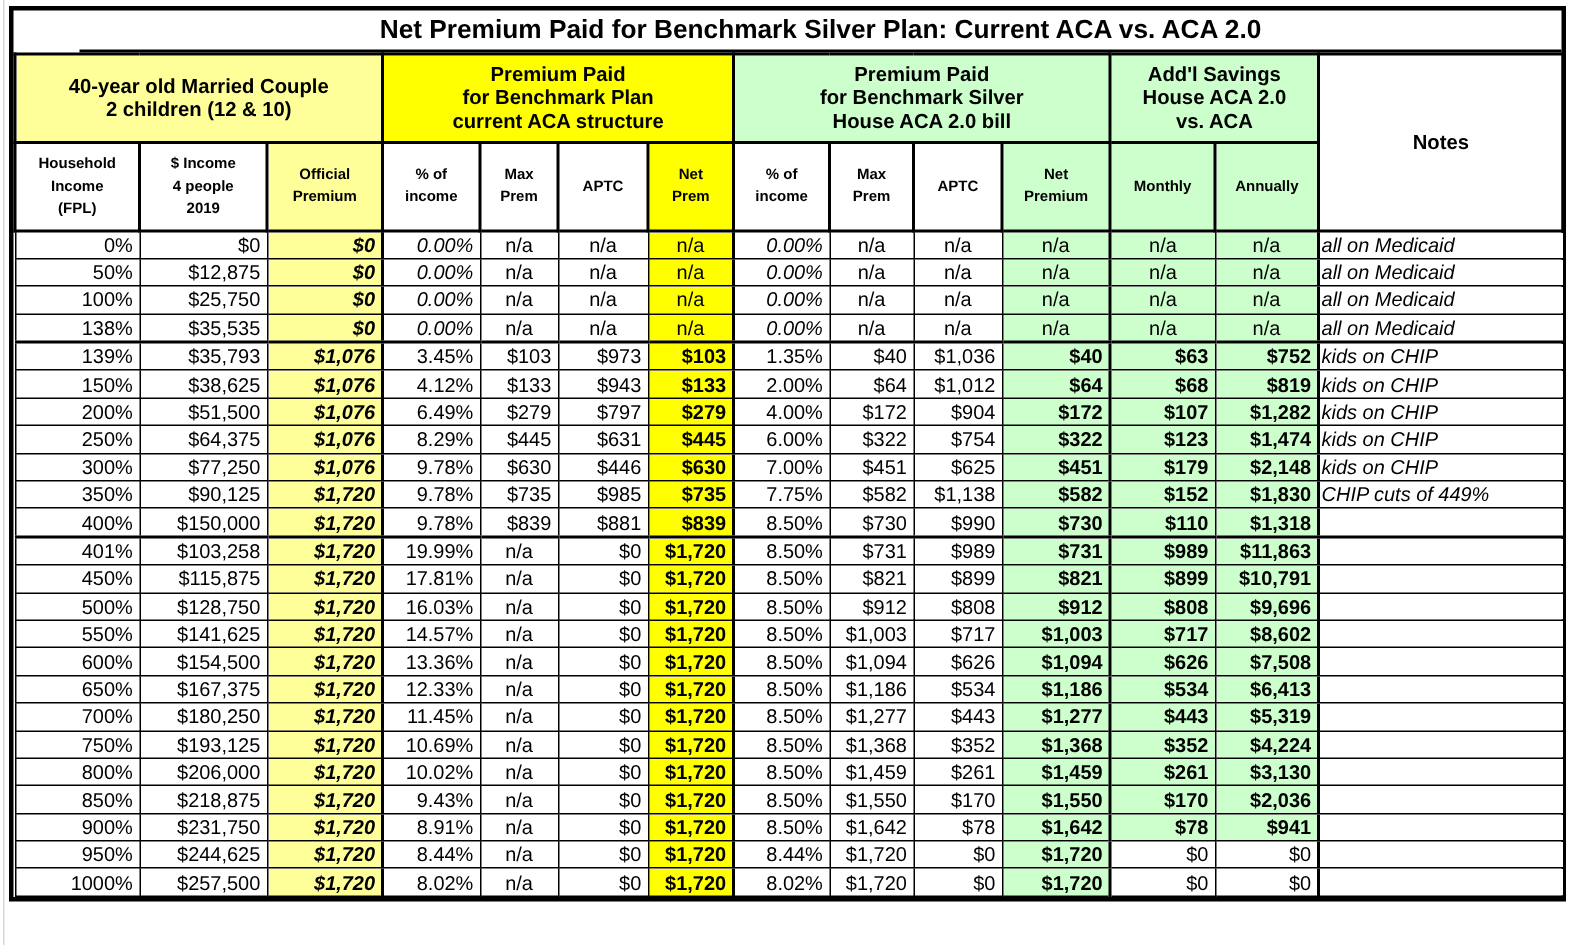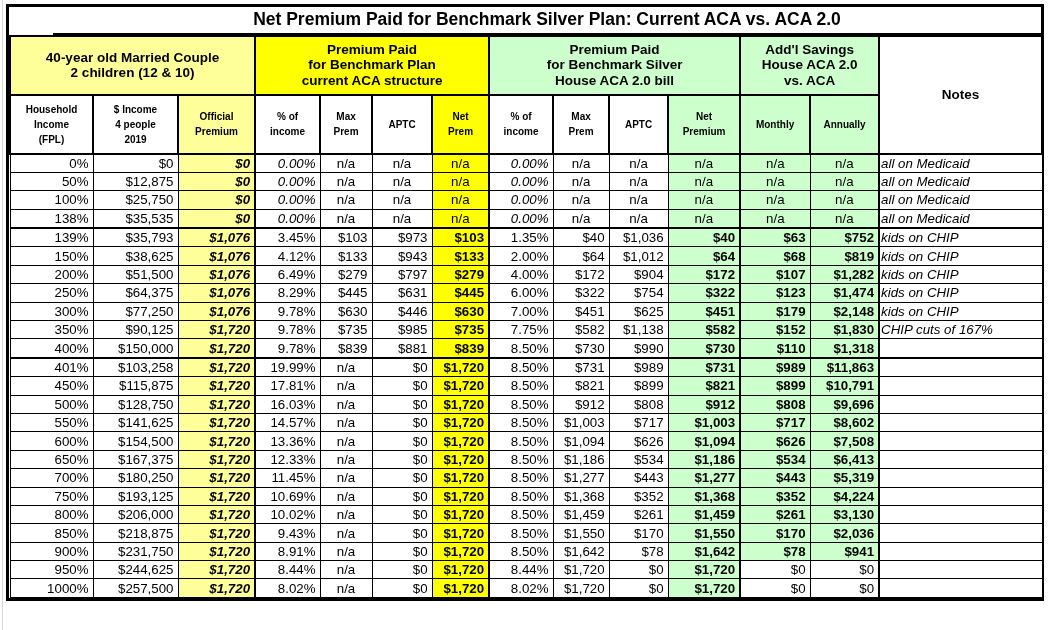--- a/index.html
+++ b/index.html
@@ -276,21 +276,21 @@
           <td class="num pct gs">9.78%</td>
           <td class="num">$735</td>
           <td class="num">$985</td>
           <td class="num netA">$735</td>
           <td class="num pct gs">7.75%</td>
           <td class="num">$582</td>
           <td class="num">$1,138</td>
           <td class="num netH">$582</td>
           <td class="num sav gs">$152</td>
           <td class="num sav">$1,830</td>
-          <td class="note gs">CHIP cuts of 167%</td>
+          <td class="note gs">CHIP cuts of 449%</td>
         </tr>
         <tr class="group-end">
           <td class="num">400%</td>
           <td class="num">$150,000</td>
           <td class="num official">$1,720</td>
           <td class="num pct gs">9.78%</td>
           <td class="num">$839</td>
           <td class="num">$881</td>
           <td class="num netA">$839</td>
           <td class="num pct gs">8.50%</td>

